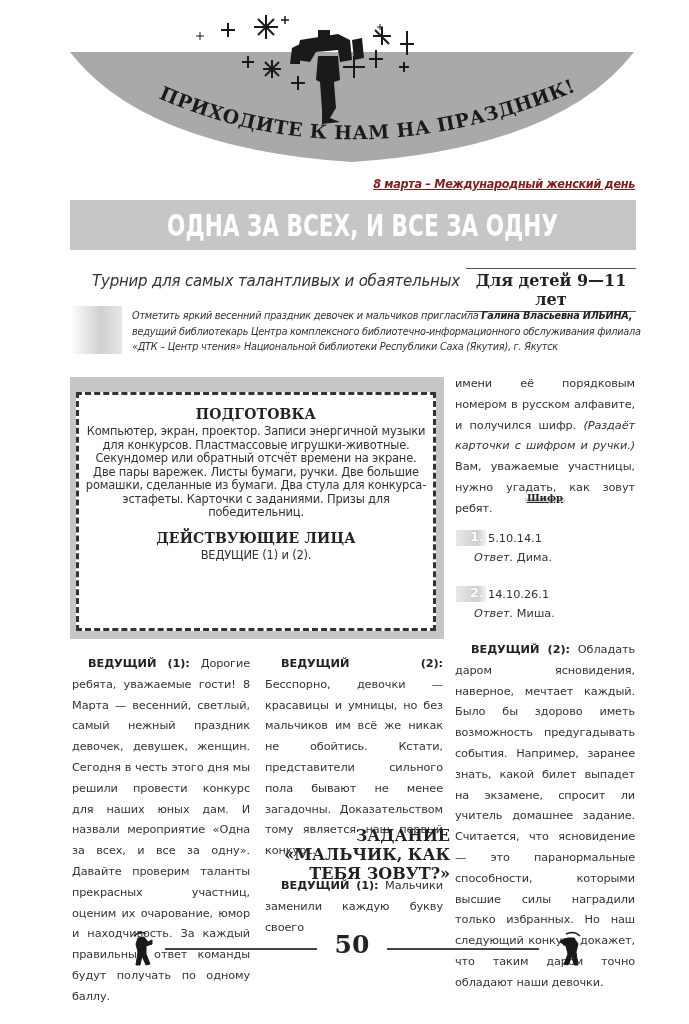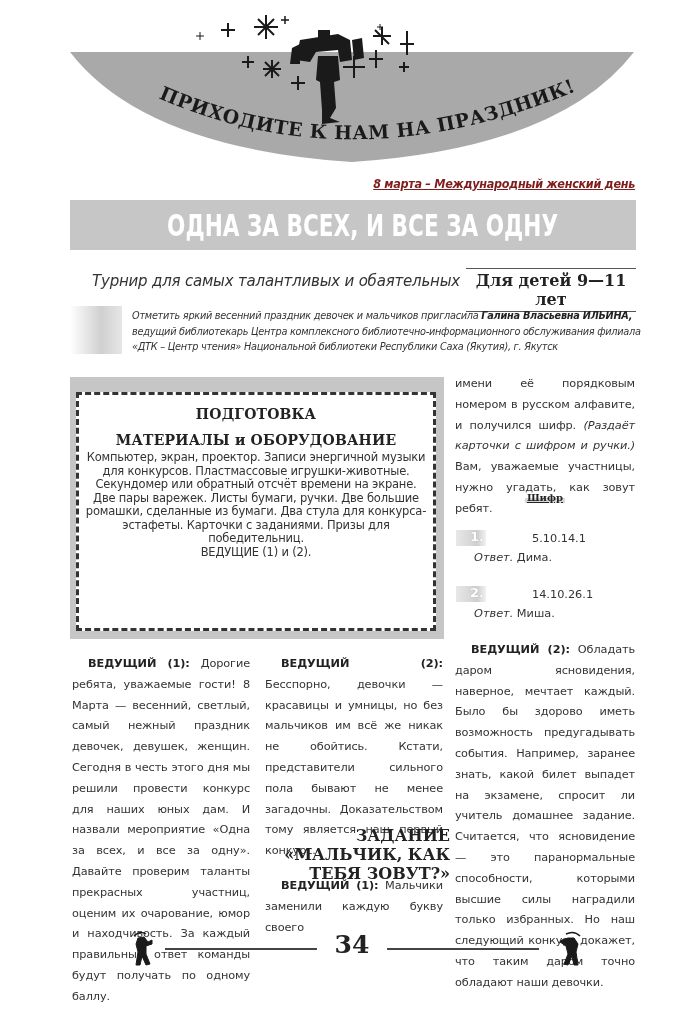--- a/index.html
+++ b/index.html
@@ -44,21 +44,21 @@
 
   .task-head { position: absolute; left: 260px; top: 826px; width: 190px; text-align: right; font-family: "DejaVu Serif", serif; font-weight: bold; font-size: 16px; line-height: 19px; color: #222; }
   .col2b { left: 265px; top: 876px; width: 178px; }
 
   .cipher-head { position: absolute; left: 455px; top: 492px; width: 180px; text-align: center; font-family: "DejaVu Serif", serif; font-weight: bold; font-size: 10px; color: #222; }
   .cipher-head span { display: inline-block; background: linear-gradient(to bottom, transparent 55%, #d8d8d8 55%); padding: 0 2px; text-decoration: underline; }
 
   .cipher-item { position: absolute; left: 456px; width: 180px; font-size: 11.3px; color: #333; }
   .cipher-item .num-box { display: inline-block; width: 30px; height: 16px; background: linear-gradient(to right, #e8e8e8, #cfcfcf 70%, #f2f2f2); vertical-align: middle; position: relative; margin-right: 2px; }
   .cipher-item .num-box span { position: absolute; right: 2px; top: -1px; font-weight: bold; font-size: 13px; color: #fff; text-shadow: 0 0 1px #999; }
-  .cipher-item .code { vertical-align: middle; margin-left: 44px; }
+  .cipher-item .code { vertical-align: middle; }
   .cipher-item .answer { display: block; padding-left: 18px; margin-top: 5px; }
   .cipher-item .answer i { font-style: italic; }
   .ci1 { top: 530px; }
   .ci2 { top: 586px; }
 
   
   .footer { position: absolute; left: 100px; top: 920px; width: 500px; height: 55px; }
   .footer .line-l { position: absolute; left: 65px; top: 28px; width: 152px; height: 2px; background: #444; }
   .footer .line-r { position: absolute; left: 287px; top: 28px; width: 152px; height: 2px; background: #444; }
   .footer .pagenum { position: absolute; left: 222px; top: 10px; width: 60px; text-align: center; font-family: "DejaVu Serif", serif; font-weight: bold; font-size: 25px; color: #222; }
@@ -115,22 +115,22 @@
 <div class="age">Для детей 9—11 лет</div>
 
 <div class="author-grad"></div>
 <div class="author">
   <span>Отметить яркий весенний праздник девочек и мальчиков пригласила </span><b>Галина Власьевна ИЛЬИНА,</b><span> ведущий библиотекарь Центра комплексного библиотечно-информационного обслуживания филиала «ДТК – Центр чтения» Национальной библиотеки Республики Саха (Якутия), г. Якутск</span>
 </div>
 
 <div class="infobox">
   <div class="infobox-inner">
     <h3>ПОДГОТОВКА</h3>
-    <h3 class="sec2">МАТЕРИАЛЫ и ОБОРУДОВАНИЕ</h3>
     <p>Компьютер, экран, проектор. Записи энергичной музыки для конкурсов. Пластмассовые игрушки-животные. Секундомер или обратный отсчёт времени на экране. Две пары варежек. Листы бумаги, ручки. Две большие ромашки, сделанные из бумаги. Два стула для конкурса-эстафеты. Карточки с заданиями. Призы для победительниц.</p>
+    <h3 class="sec3">ДЕЙСТВУЮЩИЕ ЛИЦА</h3>
     <p>ВЕДУЩИЕ (1) и (2).</p>
   </div>
 </div>
 
 <div class="col col1">
   <p class="ind"><b>ВЕДУЩИЙ (1):</b><span> Дорогие ребята, уважаемые гости! 8 Марта — весенний, светлый, самый нежный праздник девочек, девушек, женщин. Сегодня в честь этого дня мы решили провести конкурс для наших юных дам. И назвали мероприятие «Одна за всех, и все за одну». Давайте проверим таланты прекрасных участниц, оценим их очарование, юмор и находчивость. За каждый правильный ответ команды будут получать по одному баллу.</span></p>
 </div>
 
 <div class="col col2">
   <p class="ind"><b>ВЕДУЩИЙ (2):</b><span> Бесспорно, девочки — красавицы и умницы, но без мальчиков им всё же никак не обойтись. Кстати, представители сильного пола бывают не менее загадочны. Доказательством тому является наш первый конкурс.</span></p>
@@ -161,21 +161,21 @@
 </div>
 
 <div class="footer">
   <svg class="fig fig-l" viewBox="0 0 30 40">
     <g fill="#1a1a1a" stroke="#1a1a1a">
       <path d="M 6 8 Q 12 2 18 6" fill="none" stroke-width="1.5"></path>
       <path d="M 10 10 L 16 9 L 20 14 L 24 12 L 24 16 L 18 18 L 18 26 L 22 36 L 18 37 L 14 28 L 12 37 L 8 37 L 10 24 L 8 16 Z"></path>
     </g>
   </svg>
   <div class="line-l"></div>
-  <div class="pagenum">34</div>
+  <div class="pagenum">50</div>
   <div class="line-r"></div>
   <svg class="fig fig-r" viewBox="0 0 30 40">
     <g fill="#1a1a1a" stroke="#1a1a1a">
       <path d="M 10 6 Q 18 2 24 8" fill="none" stroke-width="1.5"></path>
       <path d="M 12 10 L 18 10 L 22 16 L 20 24 L 22 37 L 18 37 L 16 28 L 12 37 L 8 36 L 12 26 L 10 18 L 4 14 L 6 12 Z"></path>
     </g>
   </svg>
 </div>
 
 </body></html>

